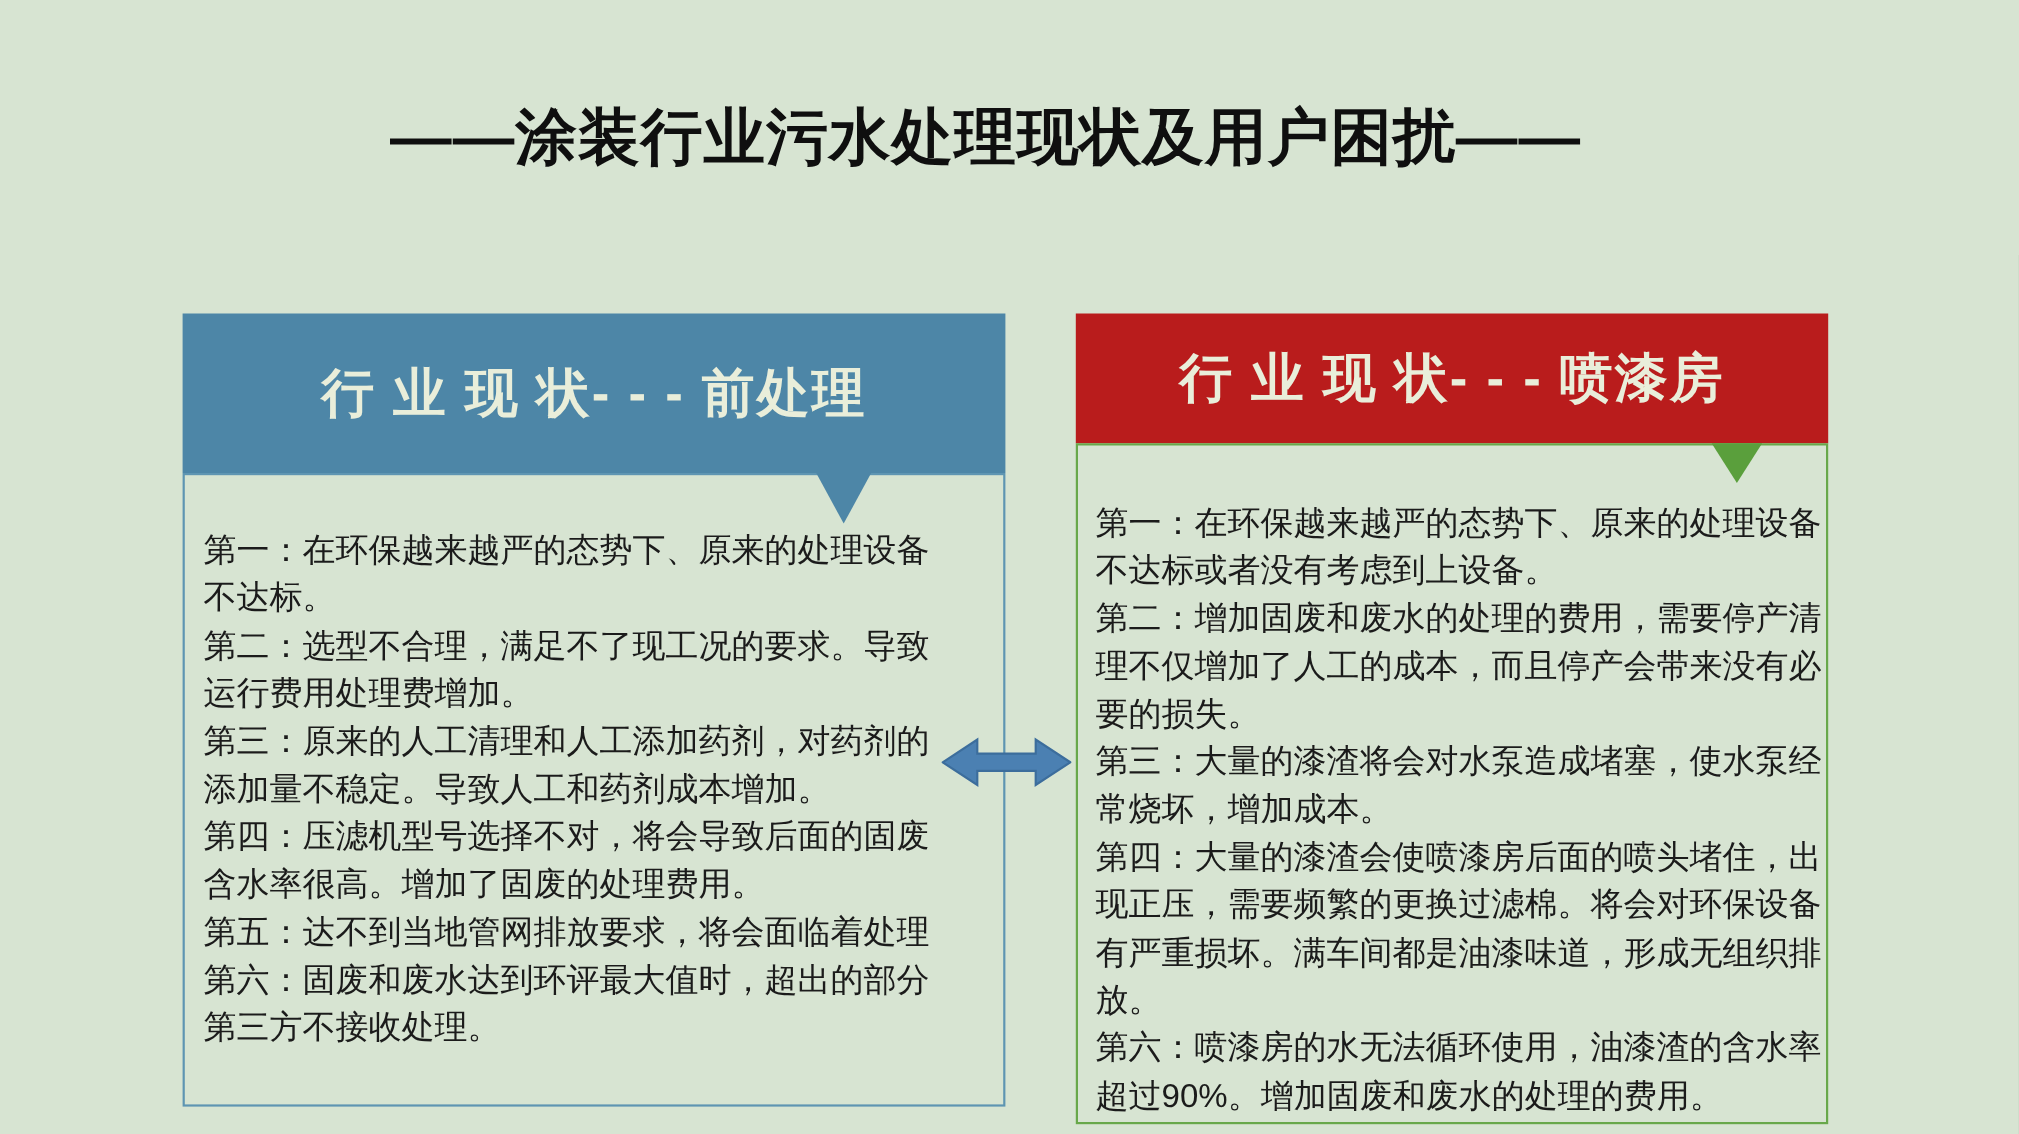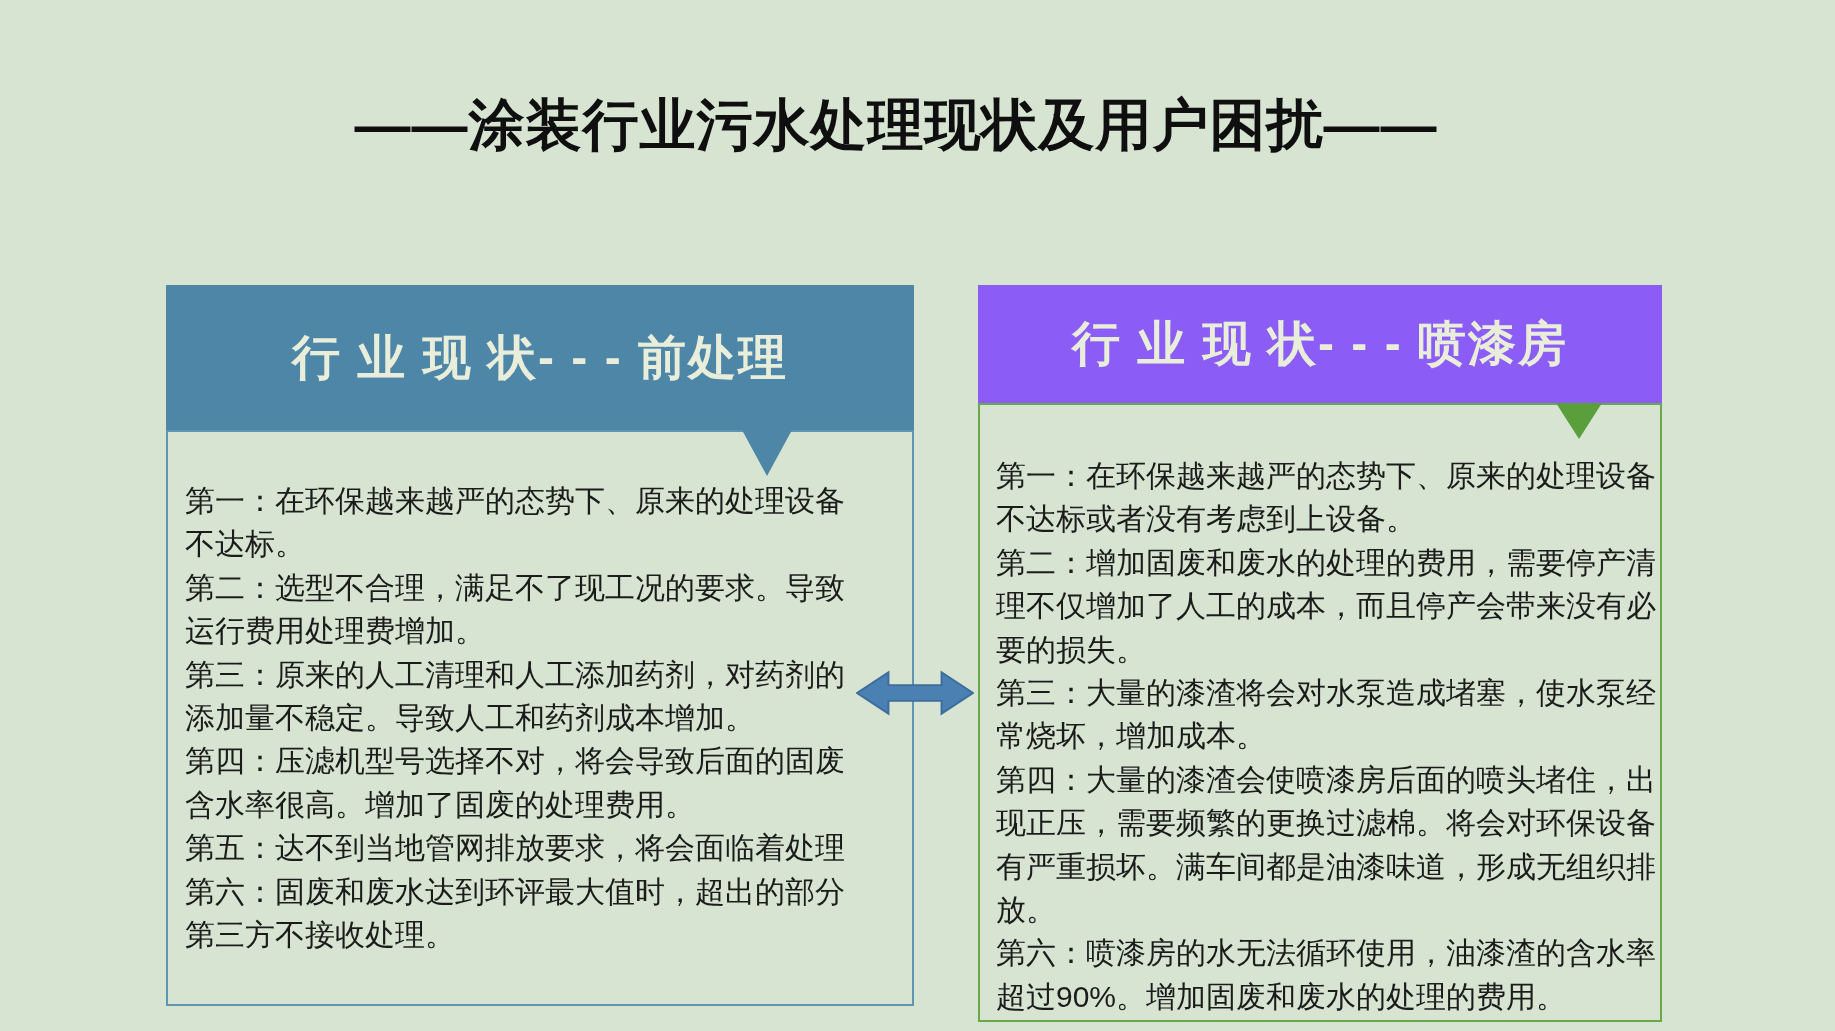--- a/index.html
+++ b/index.html
@@ -103,21 +103,21 @@
         <div class="line">第六：固废和废水达到环评最大值时，超出的部分</div>
         <div class="line">第三方不接收处理。</div>
       </div>
   </div>
 
   <svg class="hv-arrow" viewBox="0 0 120 46" xmlns="http://www.w3.org/2000/svg">
     <polygon points="1,23 33,2 33,15 87,15 87,2 119,23 87,44 87,31 33,31 33,44" stroke-width="2" style="fill: rgb(75, 128, 178); stroke: rgb(60, 109, 156);"></polygon>
   </svg>
 
   <div class="panel panel-right">
-    <div class="panel-header" style="background: #8b5cf6; color: rgb(233, 238, 218);">行 业 现 状- - - 喷漆房</div>
+    <div class="panel-header" style="background: #b91c1c; color: rgb(233, 238, 218);">行 业 现 状- - - 喷漆房</div>
     <div class="pointer pointer-right" style="border-top-color: rgb(90, 159, 60);"></div>
     <div class="panel-body" style="border-color: rgb(104, 168, 74);">
         <div class="line">第一：在环保越来越严的态势下、原来的处理设备</div>
         <div class="line">不达标或者没有考虑到上设备。</div>
         <div class="line">第二：增加固废和废水的处理的费用，需要停产清</div>
         <div class="line">理不仅增加了人工的成本，而且停产会带来没有必</div>
         <div class="line">要的损失。</div>
         <div class="line">第三：大量的漆渣将会对水泵造成堵塞，使水泵经</div>
         <div class="line">常烧坏，增加成本。</div>
         <div class="line">第四：大量的漆渣会使喷漆房后面的喷头堵住，出</div>

